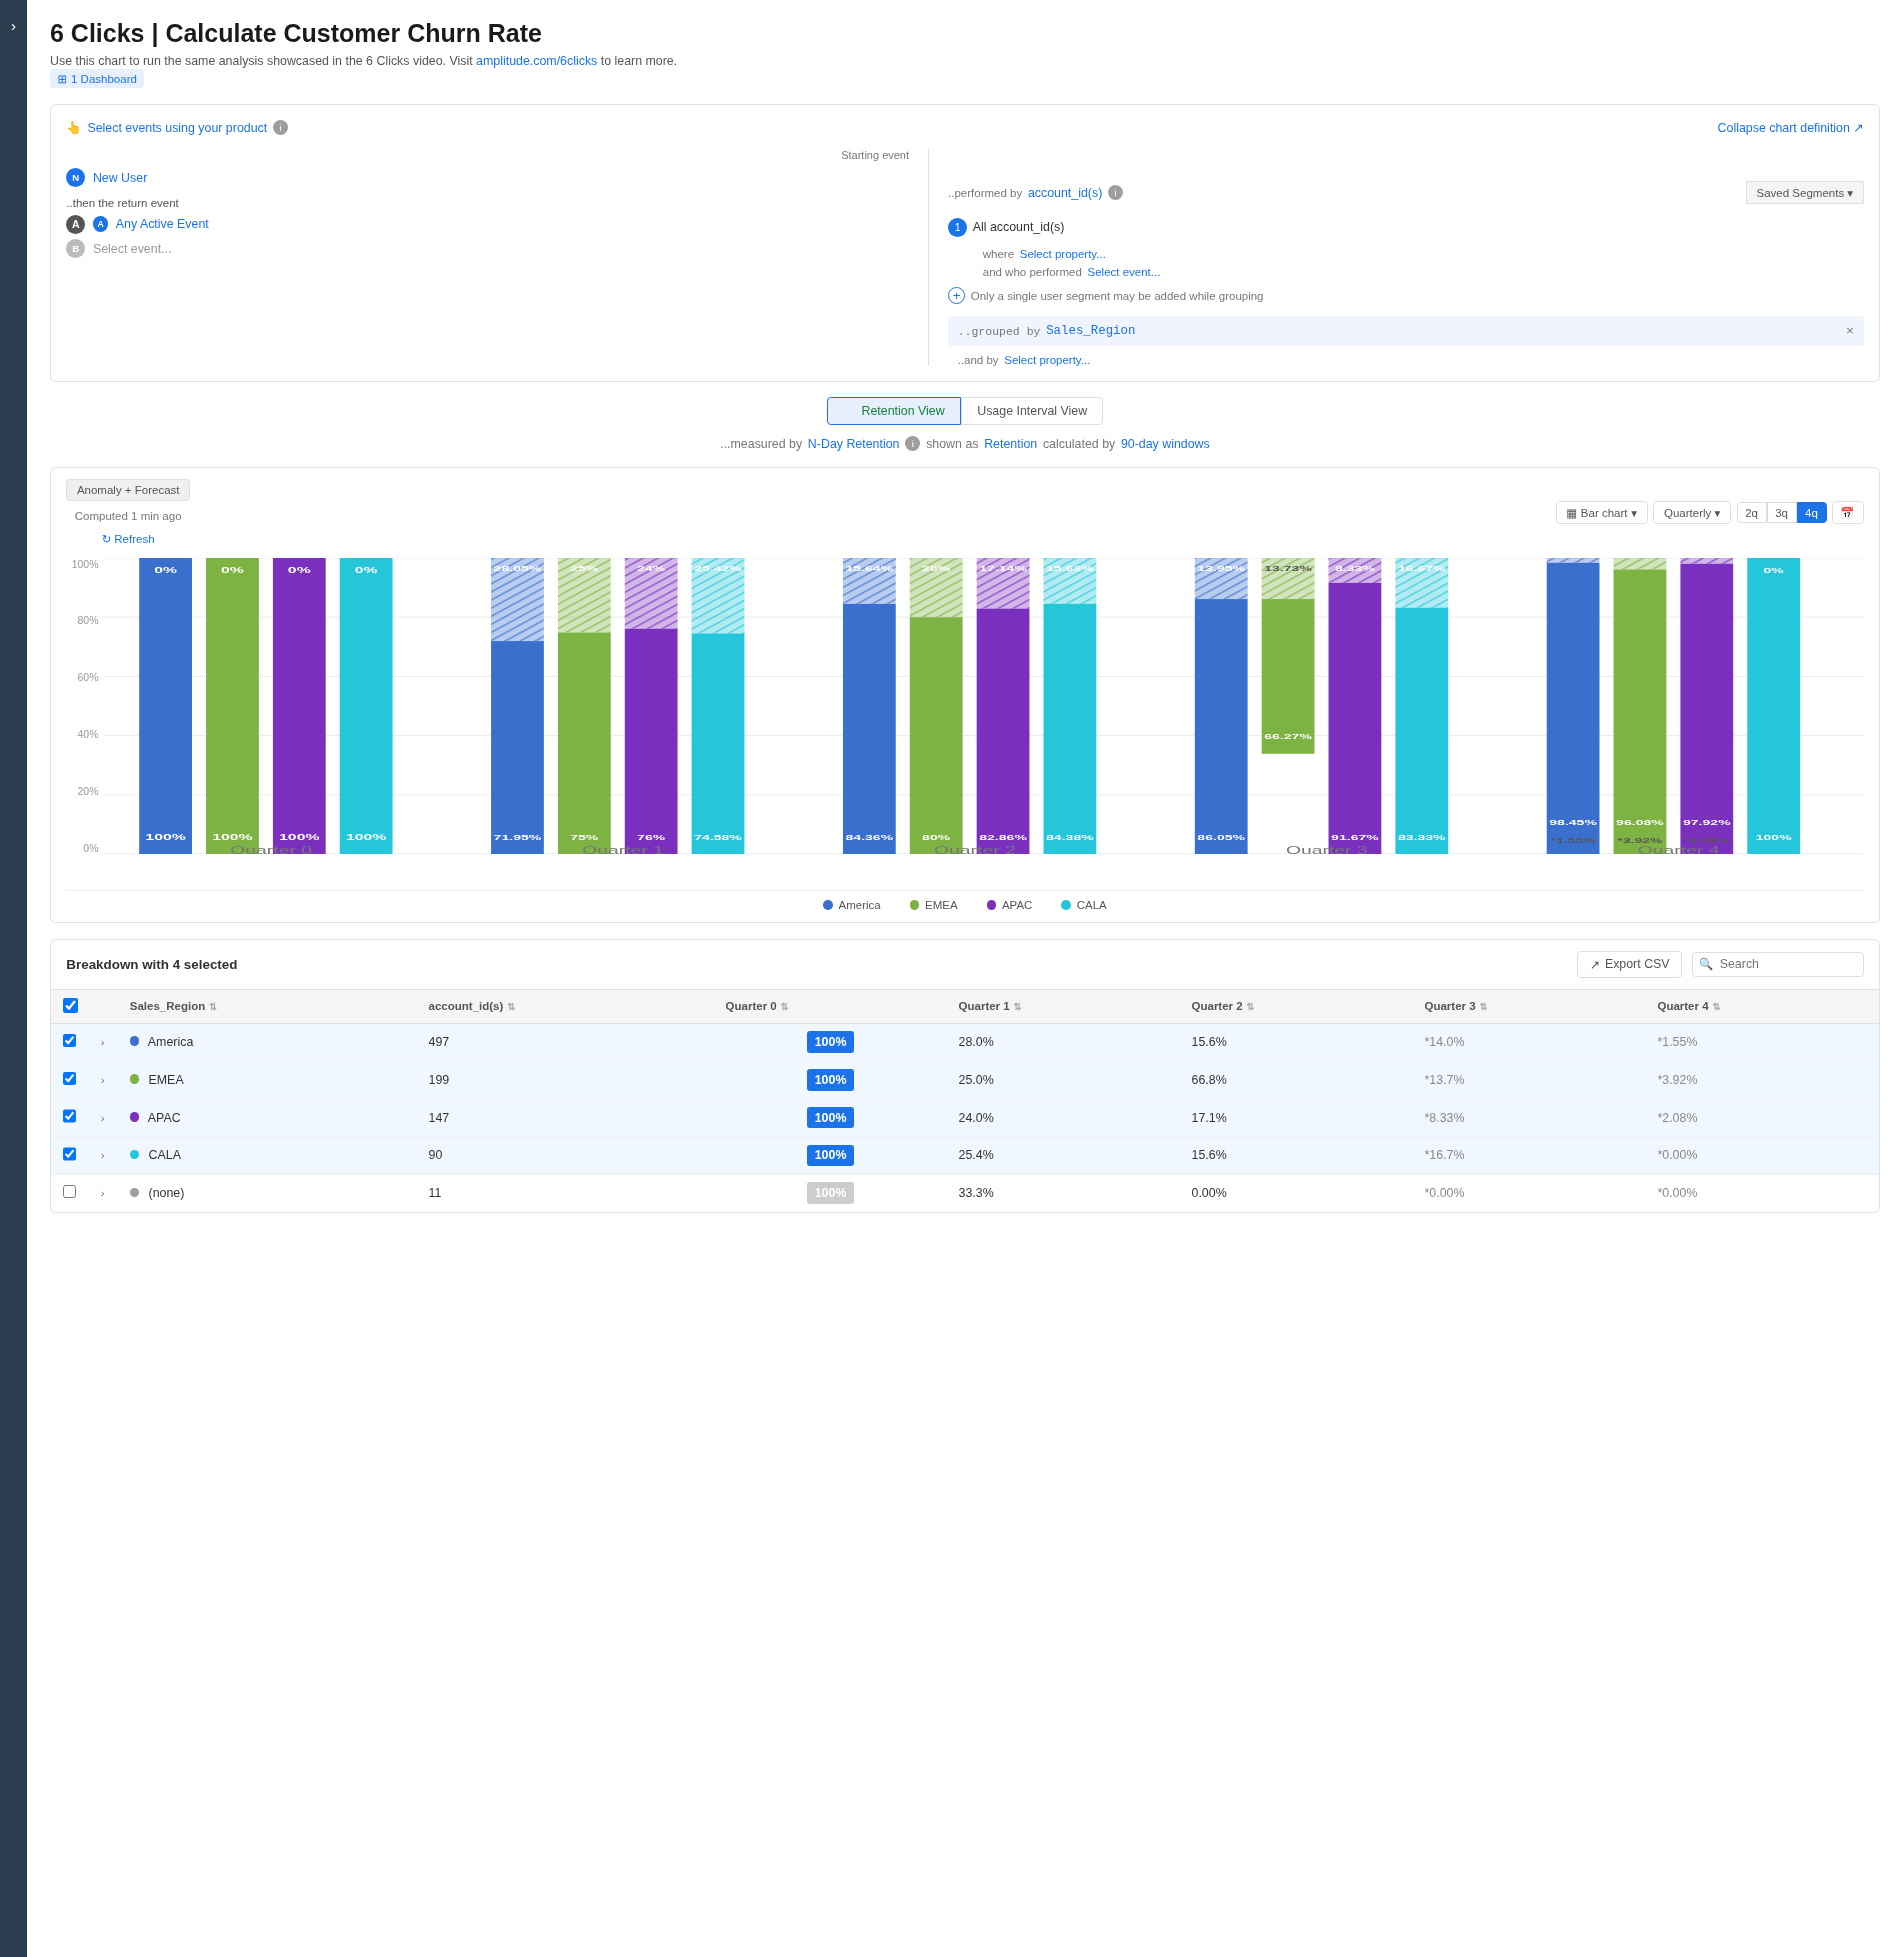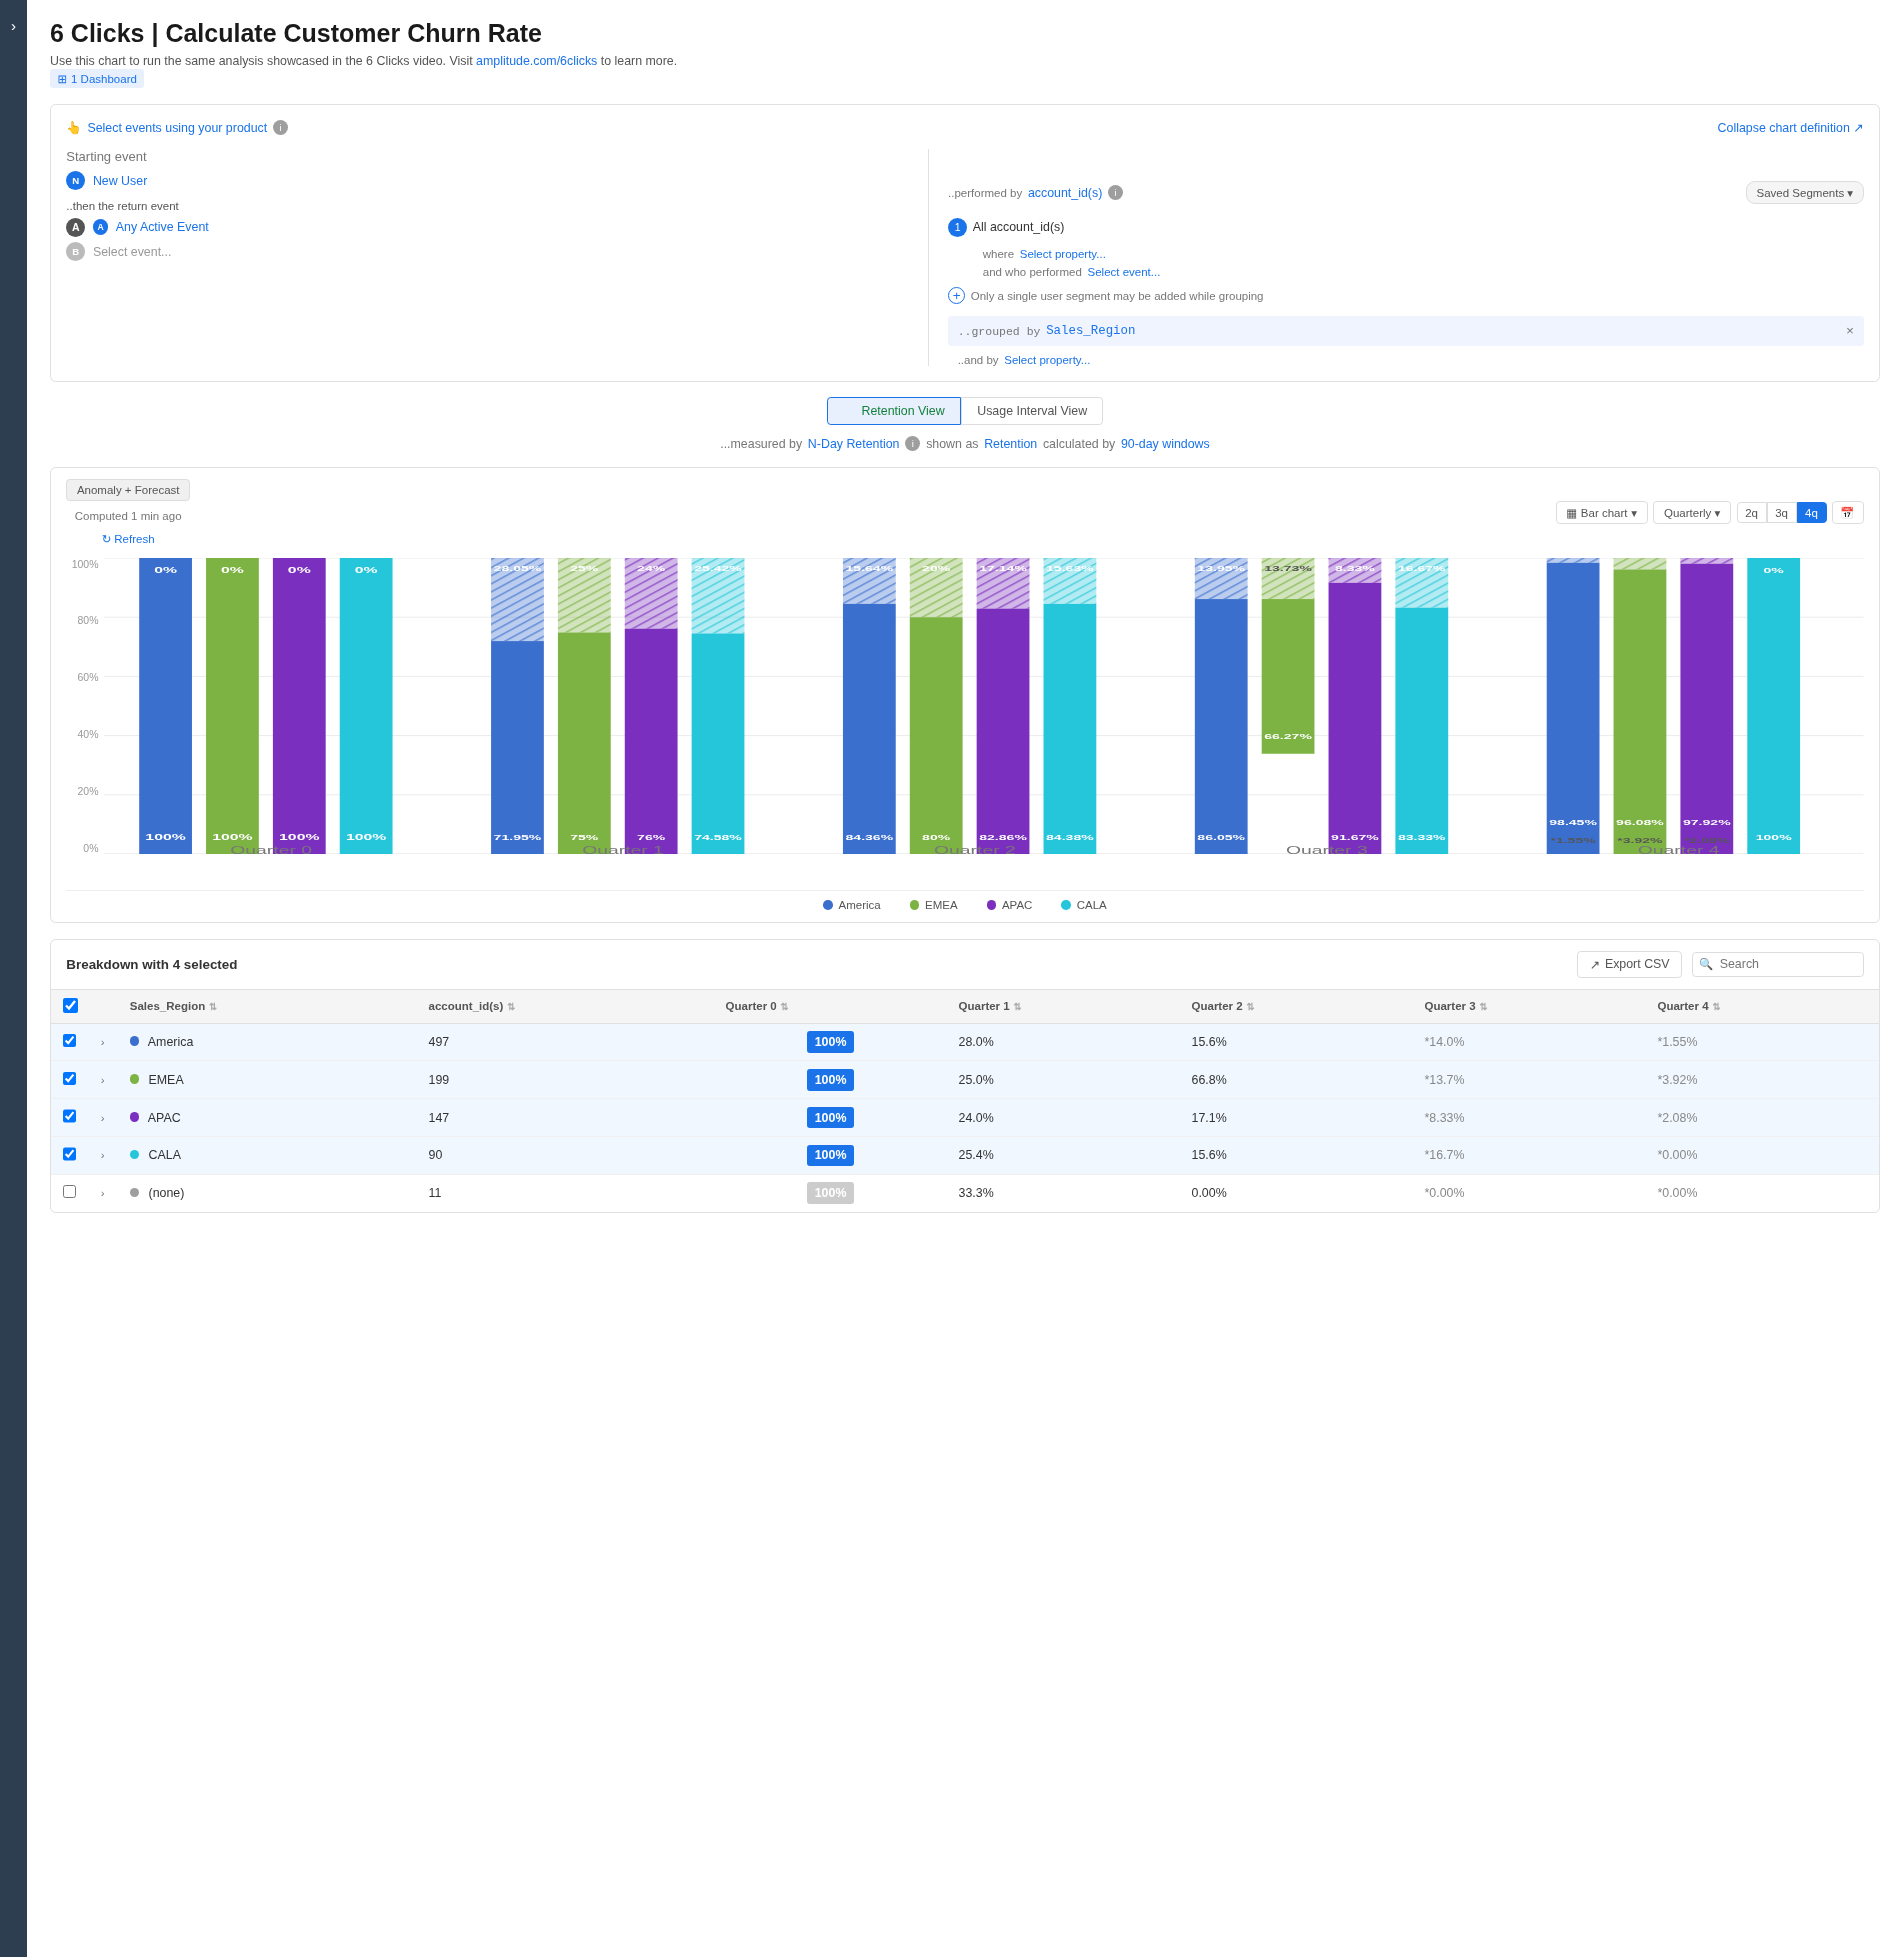--- a/index.html
+++ b/index.html
@@ -20,32 +20,32 @@
     
     
     .chart-def { border: 1px solid #e0e0e0; border-radius: 5.7px; padding: 15.3px; margin-bottom: 15.3px; background: #fff; }
     .chart-def-header { display: flex; align-items: center; justify-content: space-between; margin-bottom: 13.4px; }
     .chart-def-header-left { display: flex; align-items: center; gap: 5.7px; color: #1a73e8; font-size: 12.4px; cursor: pointer; }
     .chart-def-header-right { color: #1a73e8; font-size: 12.4px; cursor: pointer; margin-left: 32px; }
     .chart-def-body { display: flex; gap: 19px; }
     .chart-def-left { width: 48%; border-right: 1px solid #e0e0e0; padding-right: 19px; }
     .chart-def-right { flex: 1; margin-top: 32px; }
     
-    .section-label { font-size: 13px; color: #777; margin-bottom: 7.6px; }
+    .section-label { font-size: 11px; color: #777; margin-bottom: 7.6px; text-align: right; }
     .event-row { display: flex; align-items: center; gap: 7.6px; margin-bottom: 5.7px; }
     .event-badge { width: 19px; height: 19px; border-radius: 50%; display: flex; align-items: center; justify-content: center; font-size: 9.6px; font-weight: bold; color: white; flex-shrink: 0; }
     .event-badge.blue { background: #1a73e8; }
     .event-badge.letter { background: #9e9e9e; font-size: 9.6px; }
     .event-name { color: #1a73e8; font-size: 12.4px; cursor: pointer; }
     .event-name.gray { color: #999; }
     .sub-label { font-size: 11.5px; color: #555; margin: 9.6px 0 5.7px 0; }
     .performed-by-label { font-size: 11.5px; color: #777; }
     .performed-by-value { color: #1a73e8; font-size: 12.4px; cursor: pointer; }
     .info-icon { width: 15.3px; height: 15.3px; border-radius: 50%; background: #9e9e9e; color: white; font-size: 9.6px; display: inline-flex; align-items: center; justify-content: center; cursor: pointer; }
-    .saved-segments-btn { background: #f5f5f5; border: 1px solid #ddd; border-radius: 9px; padding: 3.8px 9.6px; font-size: 11.5px; color: #555; cursor: pointer; }
+    .saved-segments-btn { background: #f5f5f5; border: 1px solid #ddd; border-radius: 1px; padding: 3.8px 9.6px; font-size: 11.5px; color: #555; cursor: pointer; }
     
     .segment-row { display: flex; align-items: center; gap: 5.7px; margin-bottom: 7.6px; padding: 3.8px 0; }
     .segment-number { width: 19px; height: 19px; border-radius: 50%; background: #1a73e8; color: white; font-size: 10.5px; display: flex; align-items: center; justify-content: center; flex-shrink: 0; }
     .segment-text { font-size: 12.4px; color: #333; }
     .where-label { font-size: 11.5px; color: #777; margin-left: 5.7px; }
     .select-prop { color: #1a73e8; font-size: 11.5px; cursor: pointer; }
     .and-who-label { font-size: 11.5px; color: #777; margin-left: 5.7px; }
     .select-event-link { color: #1a73e8; font-size: 11.5px; cursor: pointer; }
     .single-segment-note { display: flex; align-items: center; gap: 5.7px; font-size: 11.5px; color: #777; margin-top: 7.6px; }
     .plus-circle { width: 17px; height: 17px; border-radius: 50%; border: 1.9px solid #1a73e8; color: #1a73e8; font-size: 13.4px; display: flex; align-items: center; justify-content: center; flex-shrink: 0; }

